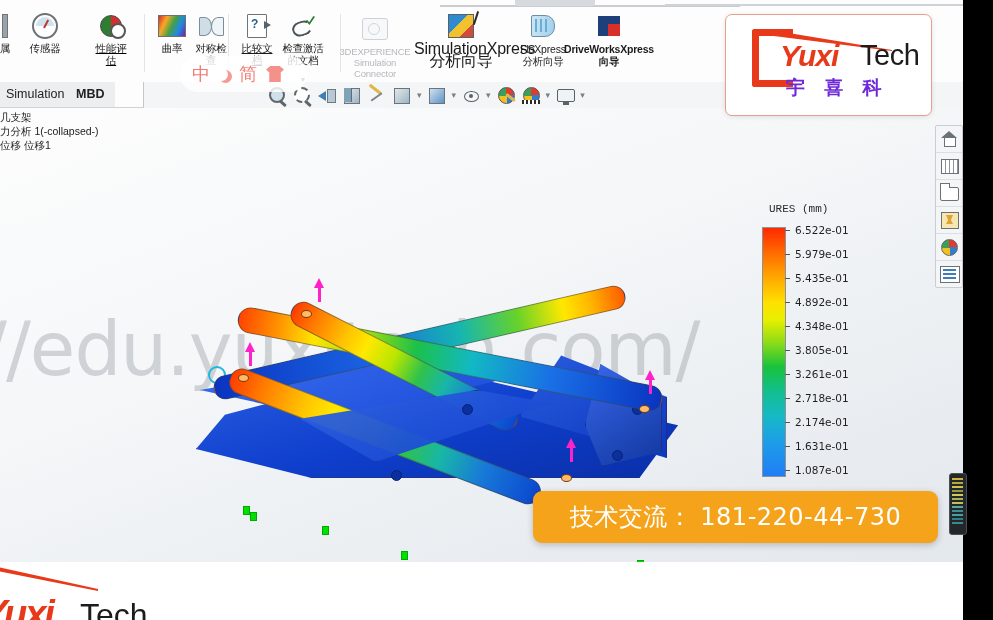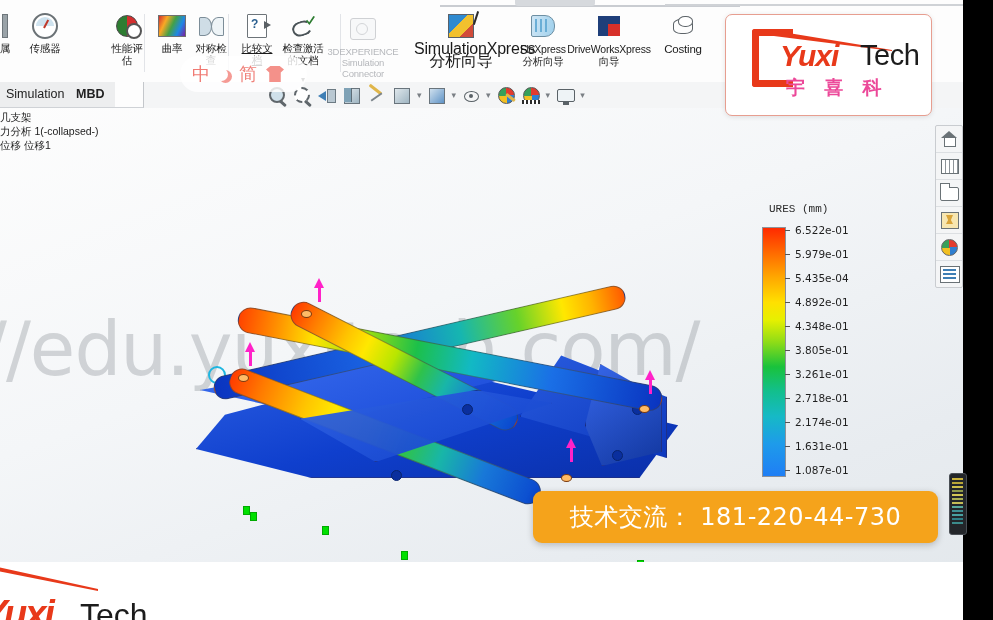--- a/index.html
+++ b/index.html
@@ -141,21 +141,21 @@
 
   
   .logocard{position:absolute;left:725px;top:14px;width:205px;height:100px;background:#fff;border:1px solid #e79e90;
             border-radius:7px;box-shadow:0 1px 5px rgba(0,0,0,.10);overflow:visible;z-index:6;}
   .logomark{position:absolute;left:26px;top:10px;width:175px;height:52px;}
   .logomark .swoosh{position:absolute;left:0;top:4px;width:34px;height:44px;border:7px solid #e8391a;border-right:none;border-radius:3px 0 0 3px;}
   .logomark .sweep{position:absolute;left:12px;top:4px;width:128px;height:22px;background:#e8391a;
             clip-path:polygon(0 0,100% 96%,100% 100%,0 26%);}
   .logomark .yuxi{position:absolute;left:28px;top:14px;font-size:30px;font-weight:bold;color:#e8391a;font-style:italic;letter-spacing:-1px;}
   .logomark .tech{position:absolute;left:108px;top:14px;font-size:29px;color:#1c1c1c;letter-spacing:-.5px;}
-  .logocn{position:absolute;left:60px;top:60px;font-size:19px;color:#ec4899;letter-spacing:7px;font-weight:bold;}
+  .logocn{position:absolute;left:60px;top:60px;font-size:19px;color:#6d28d9;letter-spacing:7px;font-weight:bold;}
   .langpill{position:absolute;left:180px;top:56px;width:115px;height:36px;border-radius:18px;
             background:rgba(255,255,255,.82);display:flex;align-items:center;gap:5px;padding-left:12px;z-index:8;}
   .langpill .zh{font-size:18px;color:#f07a73;}
   .langpill .moon{width:13px;height:13px;border-radius:50%;box-shadow:4px 2px 0 0 #f59a94;background:transparent;}
   .langpill .jian{font-size:18px;color:#f0837c;margin-left:6px;}
   .langpill .shirt{width:18px;height:16px;background:#f4918a;margin-left:4px;
         clip-path:polygon(0 22%,24% 0,76% 0,100% 22%,82% 40%,82% 100%,18% 100%,18% 40%);}
 
   
   .blackband{position:absolute;right:0;top:0;width:30px;height:620px;background:#000;z-index:9;}
@@ -191,21 +191,21 @@
         <span style="display:inline-block;width:4px;height:22px;background:#9aa3a8;border:1px solid #6e767b;"></span>
       </div>
       <div class="lbl">属</div>
     </div>
     <div class="rb-btn" style="left:18px;">
       <div class="ico">
           <span class="ic ic-gauge"></span>
         </div>
       <div class="lbl">传感器</div>
     </div>
-    <div class="rb-btn" style="left:100px;">
+    <div class="rb-btn" style="left:84px;text-decoration:underline;">
       <div class="ico">
           <span class="ic ic-perf"></span>
         </div>
       <div class="lbl" style="white-space:pre-line;">性能评
 估</div>
     </div>
 
     <div class="rb-sep" style="left:144px;"></div>
 
     <div class="rb-btn" style="left:145px;">
@@ -235,21 +235,21 @@
       <div class="ico">
           <span class="ic ic-chk"></span>
         </div>
       <div class="lbl" style="white-space:pre-line;">检查激活
 的文档</div>
       <div class="rb-caret" style="left:29px;top:64px;">▾</div>
     </div>
 
     <div class="rb-sep" style="left:340px;"></div>
 
-    <div class="rb-btn wide dis" style="left:318px;width:90px;top:6px;">
+    <div class="rb-btn wide dis" style="left:330px;width:90px;top:6px;">
       <div class="ico">
           <span class="ic ic-3dx"></span>
         </div>
       <div class="lbl" style="white-space:pre-line;font-size:9.5px;line-height:11px;">3DEXPERIENCE
 Simulation
 Connector</div>
     </div>
     <div class="rb-btn wide" style="left:414px;width:94px;">
       <div class="ico">
           <span class="ic ic-sx"></span>
@@ -261,28 +261,22 @@
       <div class="ico">
           <span class="ic ic-fx"></span>
         </div>
       <div class="lbl" style="white-space:pre-line;font-size:10.5px;">FloXpress
 分析向导</div>
     </div>
     <div class="rb-btn wide" style="left:557px;width:104px;">
       <div class="ico">
           <span class="ic ic-dw"></span>
         </div>
-      <div class="lbl" style="white-space:pre-line;font-size:10.5px;">DriveWorksXpress
+      <div class="lbl" style="white-space:pre-line;font-size:10.5px;font-weight:bold;">DriveWorksXpress
 向导</div>
-    </div>
-    <div class="rb-btn wide" style="left:653px;width:60px;">
-      <div class="ico">
-          <span class="ic ic-cost"></span>
-        </div>
-      <div class="lbl" style="font-size:11.5px;">Costing</div>
     </div>
   </div>
 
   <div class="tabsrow">
     <div class="tab" style="left:-6px;">Simulation</div>
     <div class="tab" style="left:64px;font-weight:bold;">MBD</div>
     <div class="tab blank" style="left:115px;width:28px;padding:0;"></div>
 
     <div class="vtb" style="left:266px;">
       <div class="vi">
@@ -399,21 +393,21 @@
         <div class="trow" style="top:0px;">
             <span class="tk"></span>
             <span class="tv">6.522e-01</span>
           </div>
         <div class="trow" style="top:24px;align-items:center;">
             <span class="tk"></span>
             <span class="tv">5.979e-01</span>
           </div>
         <div class="trow" style="top:48px;">
             <span class="tk"></span>
-            <span class="tv">5.435e-04</span>
+            <span class="tv">5.435e-01</span>
           </div>
         <div class="trow" style="top:72px;">
             <span class="tk"></span>
             <span class="tv">4.892e-01</span>
           </div>
         <div class="trow" style="top:96px;">
             <span class="tk"></span>
             <span class="tv">4.348e-01</span>
           </div>
         <div class="trow" style="top:120px;">

